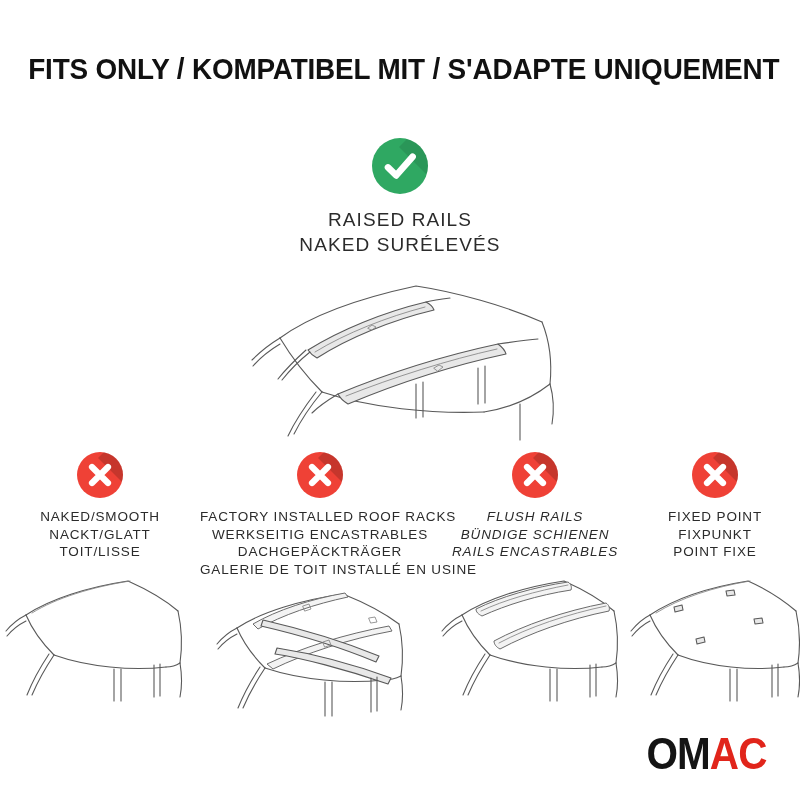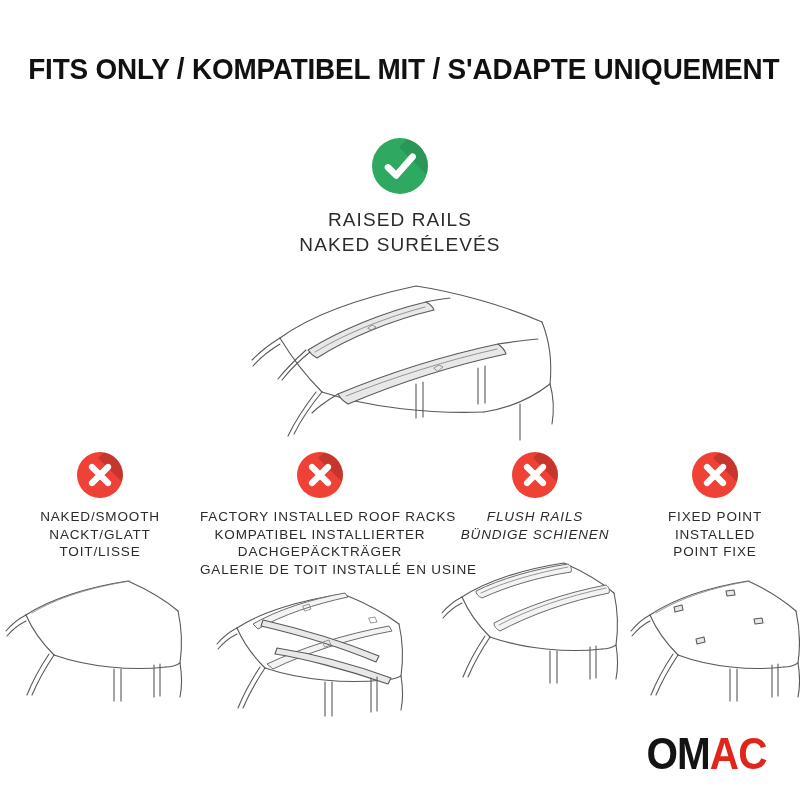--- a/index.html
+++ b/index.html
@@ -284,21 +284,21 @@
 
   <div class="no-col c1">
     <div class="badge no">
       <span class="shadow"></span>
       <svg width="46" height="46" viewBox="0 0 46 46" aria-hidden="true">
         <path d="M15 15 L31 31 M31 15 L15 31" fill="none" stroke="#ffffff" stroke-width="6.2" stroke-linecap="round"></path>
       </svg>
     </div>
     <div class="labels">
       <span class="line">FACTORY INSTALLED ROOF RACKS</span>
-      <span class="line">KOMPATIBEL INSTALLIERTER</span>
+      <span class="line">WERKSEITIG ENCASTRABLES</span>
       <span class="line">DACHGEPÄCKTRÄGER</span>
       <span class="line">GALERIE DE TOIT INSTALLÉ EN USINE</span>
     </div>
     <div class="art-wrap">
       <svg class="art" width="230" height="140" viewBox="0 0 230 140" aria-hidden="true">
 
         <path class="ln" d="M32 42 C56 26 96 14 138 8 C158 16 178 26 194 38"></path>
         <path class="ln" d="M32 42 C38 56 48 70 60 82"></path>
         <path class="ln" d="M60 82 C96 94 142 98 178 94"></path>
         <path class="ln" d="M194 38 C198 56 198 76 196 90"></path>
@@ -330,20 +330,21 @@
   <div class="no-col c2">
     <div class="badge no">
       <span class="shadow"></span>
       <svg width="46" height="46" viewBox="0 0 46 46" aria-hidden="true">
         <path d="M15 15 L31 31 M31 15 L15 31" fill="none" stroke="#ffffff" stroke-width="6.2" stroke-linecap="round"></path>
       </svg>
     </div>
     <div class="labels">
       <span class="line">FLUSH RAILS</span>
       <span class="line">BÜNDIGE SCHIENEN</span>
+      <span class="line">RAILS ENCASTRABLES</span>
     </div>
     <div class="art-wrap">
       <svg class="art" width="190" height="140" viewBox="0 0 190 140" aria-hidden="true">
         <path class="ln" d="M22 46 C46 30 84 18 124 12 C142 20 160 30 174 42"></path>
         <path class="ln" d="M22 46 C28 60 38 74 50 86"></path>
         <path class="ln" d="M50 86 C84 98 128 102 162 98"></path>
         <path class="ln" d="M174 42 C178 60 178 80 176 94"></path>
         <path class="ln" d="M162 98 C168 98 173 96 176 94"></path>
 
         <path class="fill-rail-l" d="M36 40 C60 28 94 18 128 13 C131 15 132 18 131 21
@@ -368,21 +369,21 @@
 
   <div class="no-col c3">
     <div class="badge no">
       <span class="shadow"></span>
       <svg width="46" height="46" viewBox="0 0 46 46" aria-hidden="true">
         <path d="M15 15 L31 31 M31 15 L15 31" fill="none" stroke="#ffffff" stroke-width="6.2" stroke-linecap="round"></path>
       </svg>
     </div>
     <div class="labels">
       <span class="line">FIXED POINT</span>
-      <span class="line">INSTALLED</span>
+      <span class="line">FIXPUNKT</span>
       <span class="line">POINT FIXE</span>
     </div>
     <div class="art-wrap">
       <svg class="art" width="170" height="140" viewBox="0 0 170 140" aria-hidden="true">
         <path class="ln" d="M20 46 C44 30 80 18 118 12 C136 20 152 30 166 42"></path>
         <path class="ln" d="M20 46 C26 60 36 74 48 86"></path>
         <path class="ln" d="M48 86 C80 98 122 102 154 98"></path>
         <path class="ln" d="M166 42 C170 60 170 80 168 94"></path>
         <path class="ln" d="M154 98 C160 98 165 96 168 94"></path>
         <path class="ln-thin" d="M26 44 C50 29 84 18 120 12"></path>

